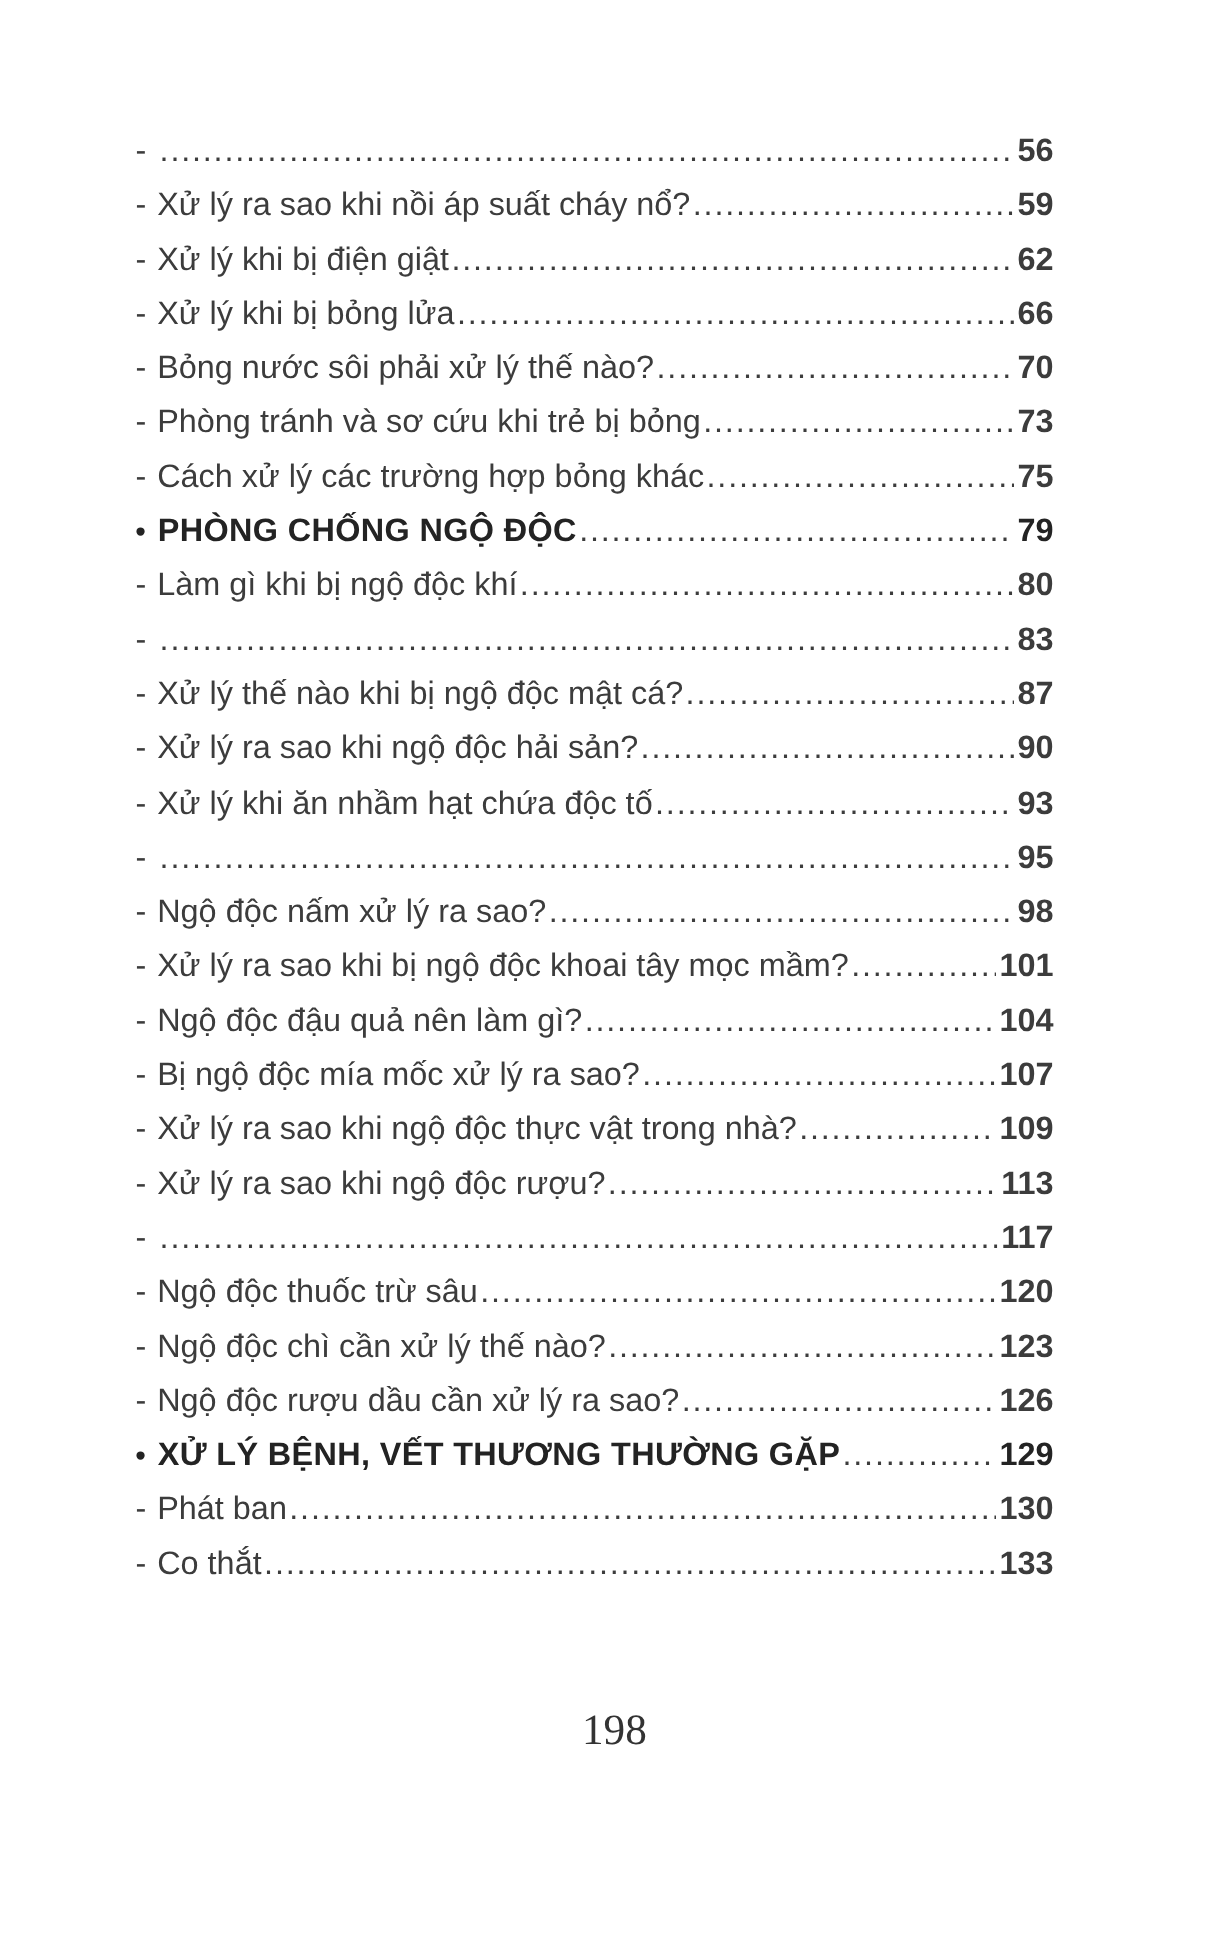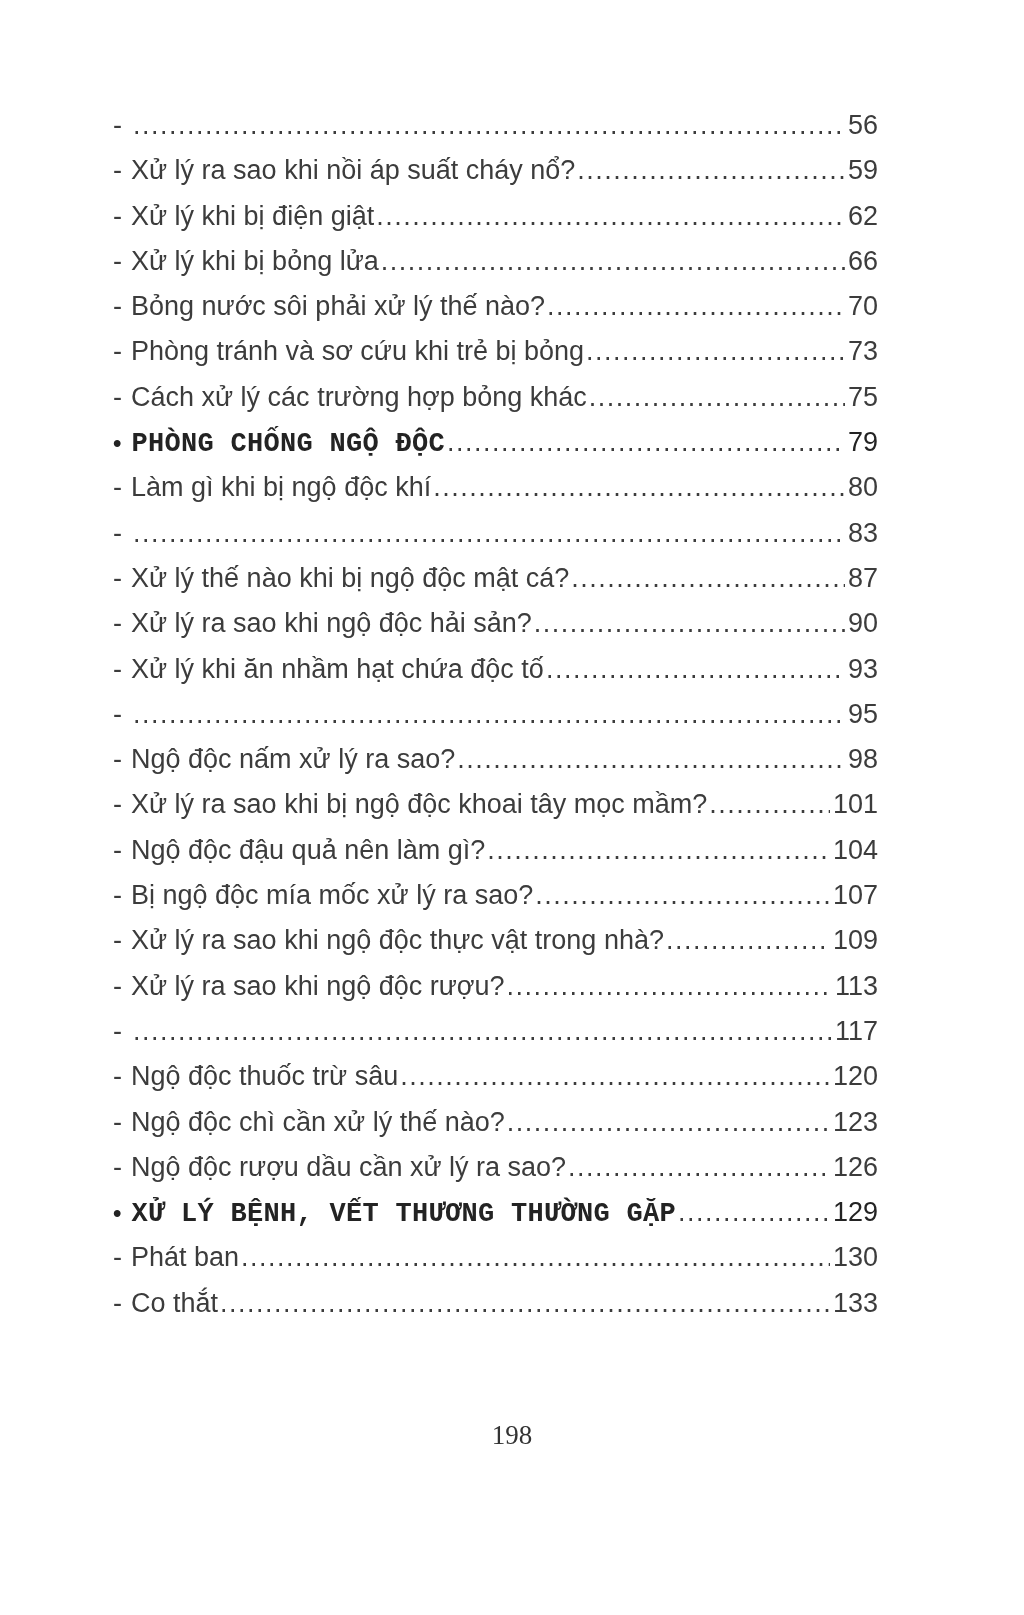--- a/index.html
+++ b/index.html
@@ -44,42 +44,42 @@
     white-space: nowrap;
     letter-spacing: 1.5px;
     margin: 0 3px 0 2px;
     min-width: 20px;
     color: #3c3c3c;
     font-weight: normal;
   }
   .toc-row .page-num {
     flex: 0 0 auto;
     text-align: right;
+    font-weight: bold;
   }
   .toc-row.section {
     color: #232323;
   }
   .toc-row.section .prefix {
     font-size: 24px;
     font-weight: bold;
     margin-right: 10px;
   }
   .toc-row.section .label {
     font-weight: bold;
     letter-spacing: 0.3px;
-    font-family: Liberation Mono, monospace;
   }
   .footer {
     position: absolute;
     left: 0;
     top: 1420px;
     width: 100%;
     text-align: center;
     font-family: "Liberation Serif", serif;
-    font-size: 27px;
+    font-size: 36px;
     color: #333333;
   }
 </style>
 </head>
 <body>
 
 <div class="page">
   <div class="toc">
       <div class="toc-row">
         <span class="prefix">-</span>

